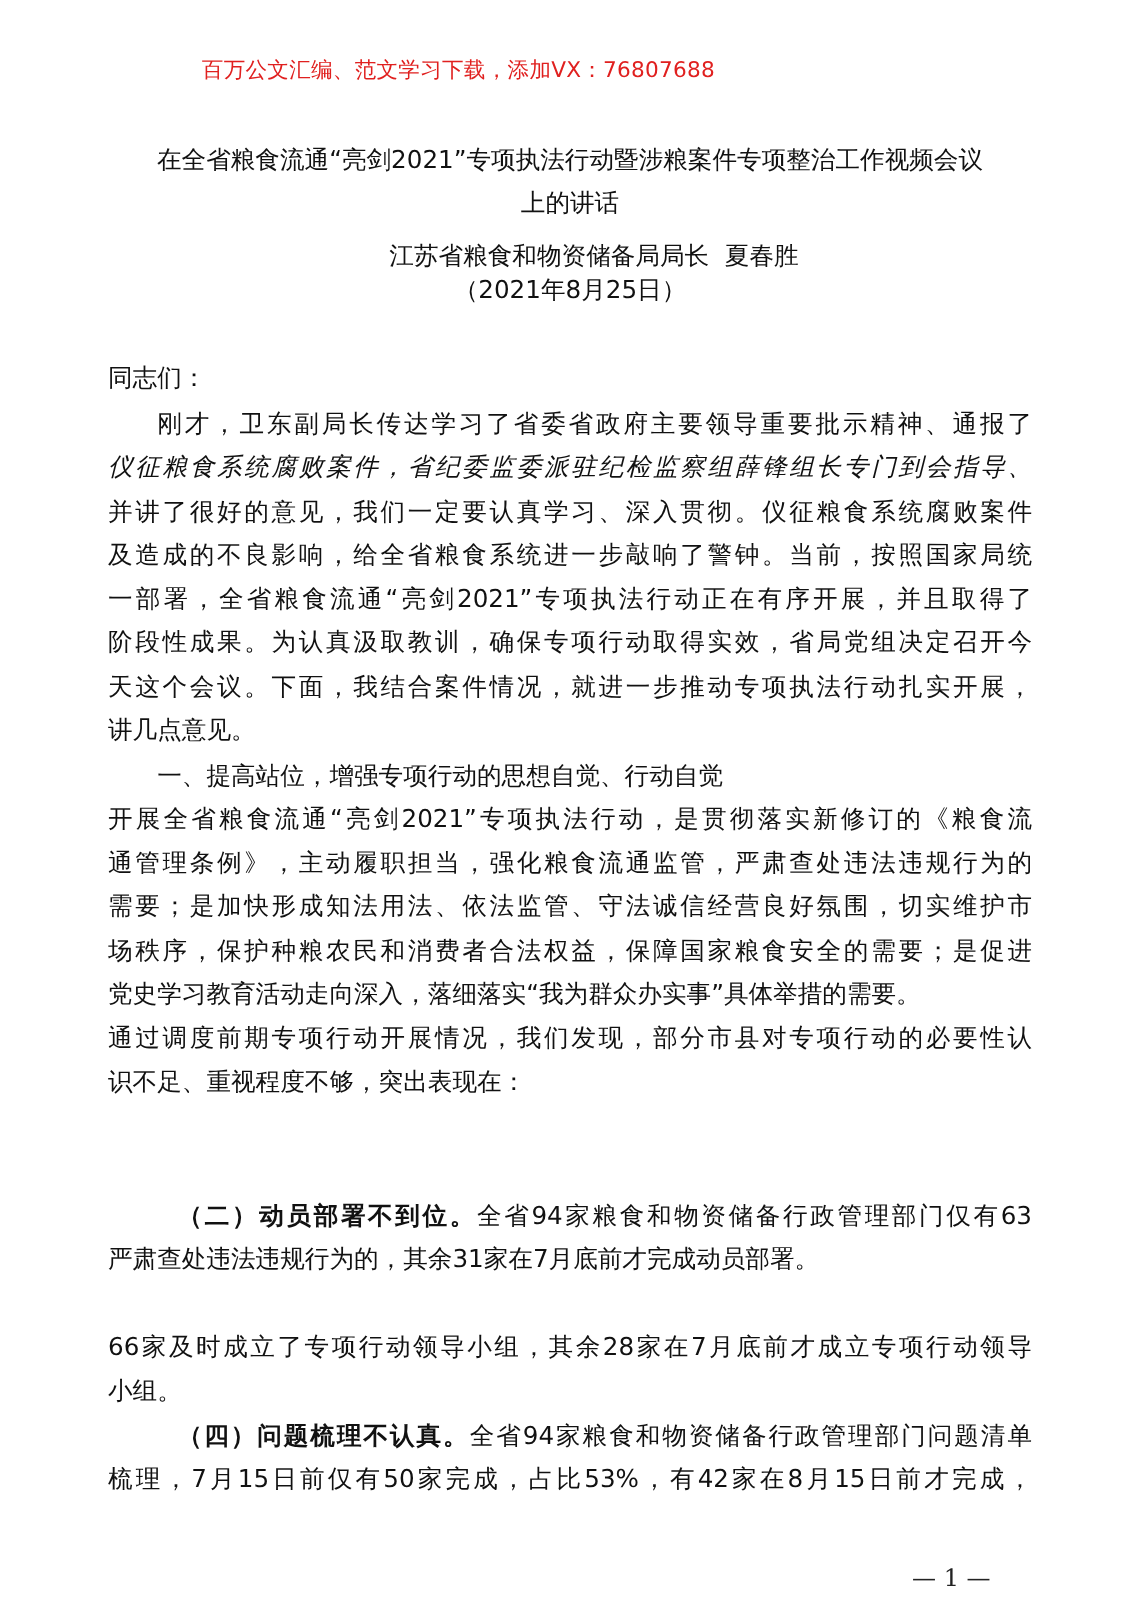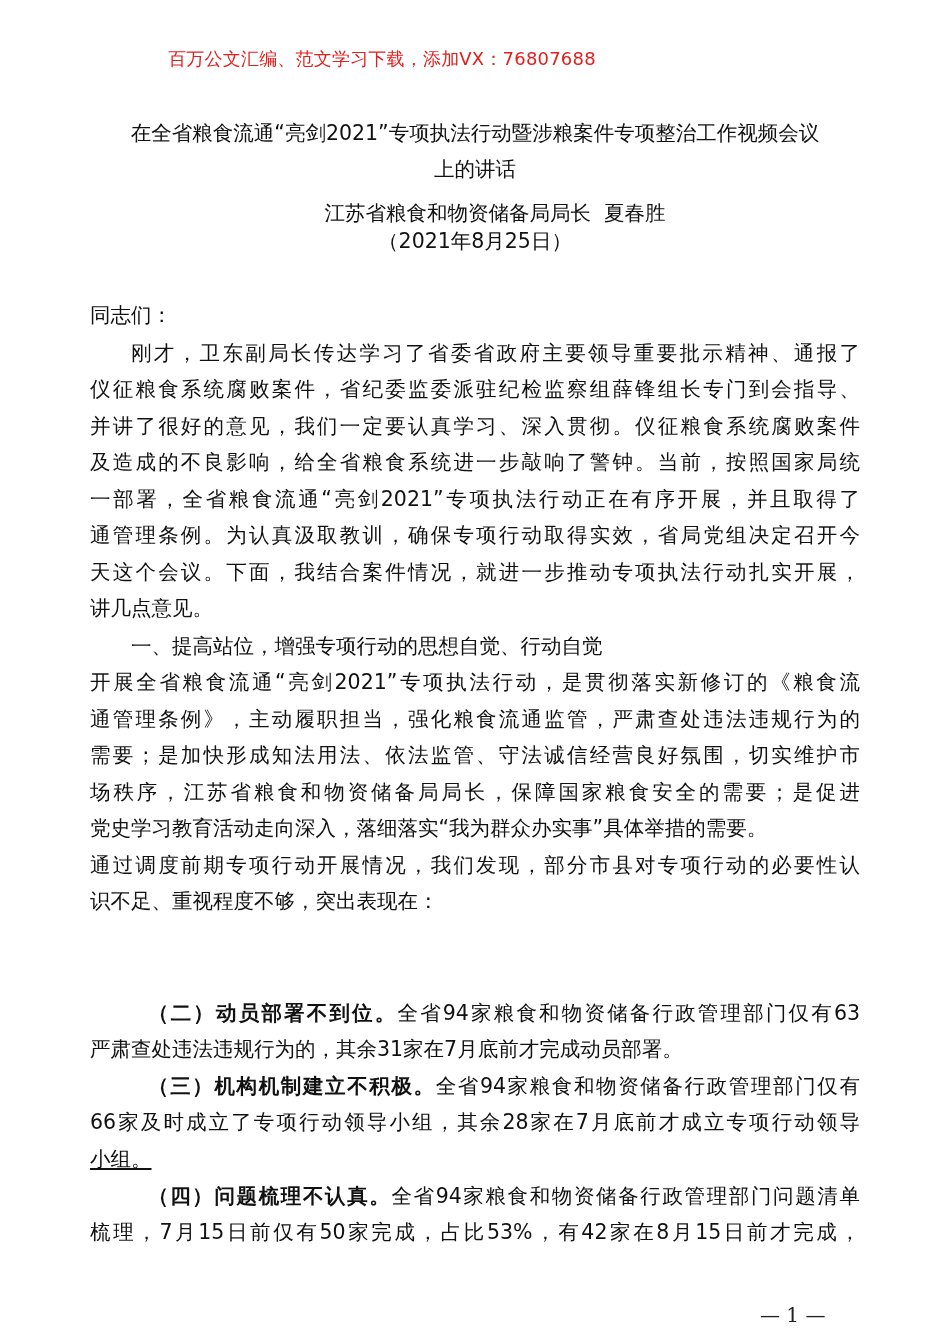--- a/index.html
+++ b/index.html
@@ -72,49 +72,46 @@
   <div class="watermark" style="color:#e0201f;">百万公文汇编、范文学习下载，添加VX：76807688</div>
 
   <div class="line center" style="top:96px;">在全省粮食流通“亮剑2021”专项执法行动暨涉粮案件专项整治工作视频会议</div>
   <div class="line center" style="top:132px;">上的讲话</div>
   <div class="line center" style="top:176px; white-space:pre;padding-left:20px;">江苏省粮食和物资储备局局长  夏春胜</div>
   <div class="line center" style="top:204px;">（2021年8月25日）</div>
 
   <div class="line" style="top:278px;">同志们：</div>
 
   <div class="line indent justify-line" style="top:316px;">刚才，卫东副局长传达学习了省委省政府主要领导重要批示精神、通报了</div>
-  <div class="line justify-line" style="top:352px;">仪征粮食系统腐败案件，省纪委监委派驻纪检监察组薛锋组长专门到会指导、</div>
+  <div class="line justify-line" style="top:352px;font-style:italic;">仪征粮食系统腐败案件，省纪委监委派驻纪检监察组薛锋组长专门到会指导、</div>
   <div class="line justify-line" style="top:389px;">并讲了很好的意见，我们一定要认真学习、深入贯彻。仪征粮食系统腐败案件</div>
   <div class="line justify-line" style="top:425px;">及造成的不良影响，给全省粮食系统进一步敲响了警钟。当前，按照国家局统</div>
   <div class="line justify-line" style="top:462px;">一部署，全省粮食流通“亮剑2021”专项执法行动正在有序开展，并且取得了</div>
-  <div class="line justify-line" style="top:498px;">通管理条例。为认真汲取教训，确保专项行动取得实效，省局党组决定召开今</div>
+  <div class="line justify-line" style="top:498px;">阶段性成果。为认真汲取教训，确保专项行动取得实效，省局党组决定召开今</div>
   <div class="line justify-line" style="top:535px;">天这个会议。下面，我结合案件情况，就进一步推动专项执法行动扎实开展，</div>
   <div class="line indent" style="top:609px;">一、提高站位，增强专项行动的思想自觉、行动自觉</div>
 
   <div class="line" style="top:571px;">讲几点意见。</div>
 
   <div class="line justify-line" style="top:645px;">开展全省粮食流通“亮剑2021”专项执法行动，是贯彻落实新修订的《粮食流</div>
   <div class="line justify-line" style="top:682px;">通管理条例》，主动履职担当，强化粮食流通监管，严肃查处违法违规行为的</div>
   <div class="line justify-line" style="top:718px;">需要；是加快形成知法用法、依法监管、守法诚信经营良好氛围，切实维护市</div>
-  <div class="line justify-line" style="top:755px;">场秩序，江苏省粮食和物资储备局局长，保障国家粮食安全的需要；是促进</div>
+  <div class="line justify-line" style="top:755px;">场秩序，保护种粮农民和消费者合法权益，保障国家粮食安全的需要；是促进</div>
   <div class="line" style="top:791px;">党史学习教育活动走向深入，落细落实“我为群众办实事”具体举措的需要。</div>
   <div class="line justify-line" style="top:828px;">通过调度前期专项行动开展情况，我们发现，部分市县对专项行动的必要性认</div>
   <div class="line" style="top:864px;">识不足、重视程度不够，突出表现在：</div>
 
 
   <div class="line indent2 justify-line" style="top:976px;">
     <span class="bold">（二）动员部署不到位。</span><span>全省94家粮食和物资储备行政管理部门仅有63</span>
   </div>
   <div class="line" style="top:1012px;">严肃查处违法违规行为的，其余31家在7月底前才完成动员部署。</div>
 
-  <div class="line indent2 justify-line" style="top:1049px;">
-    <span class="bold">（三）机构机制建立不积极。</span><span>全省94家粮食和物资储备行政管理部门仅有</span>
-  </div>
   <div class="line justify-line" style="top:1085px;">66家及时成立了专项行动领导小组，其余28家在7月底前才成立专项行动领导</div>
-  <div class="line" style="top:1122px;text-decoration:underline;">小组。</div>
+  <div class="line" style="top:1122px;">小组。</div>
 
   <div class="line indent2 justify-line" style="top:1159px;">
     <span class="bold">（四）问题梳理不认真。</span><span>全省94家粮食和物资储备行政管理部门问题清单</span>
   </div>
   <div class="line justify-line" style="top:1195px;">梳理，7月15日前仅有50家完成，占比53%，有42家在8月15日前才完成，</div>
 
   <div class="page-num">— 1 —</div>
 
 </div>
 

